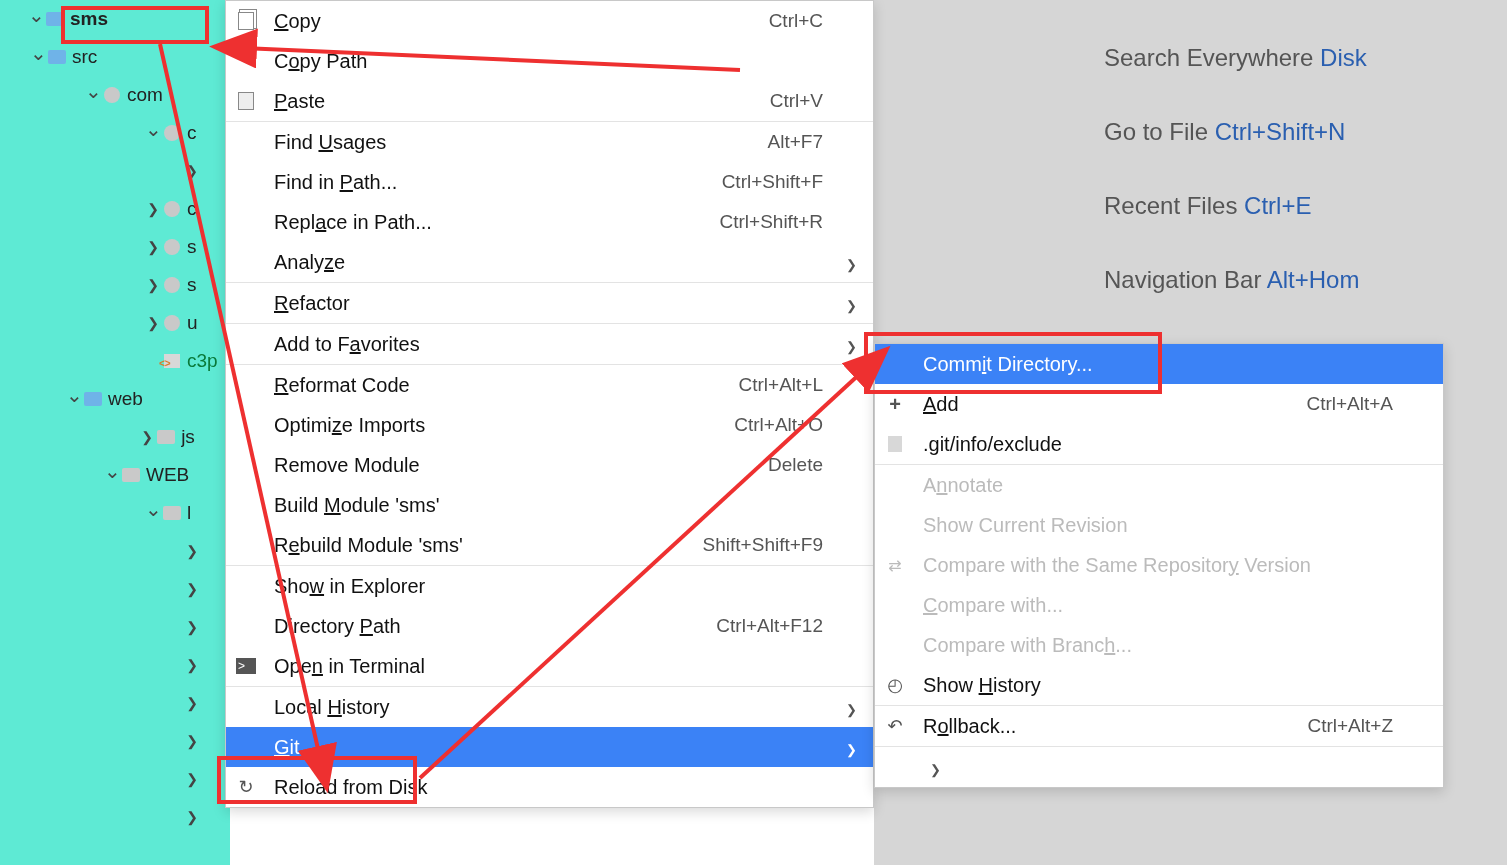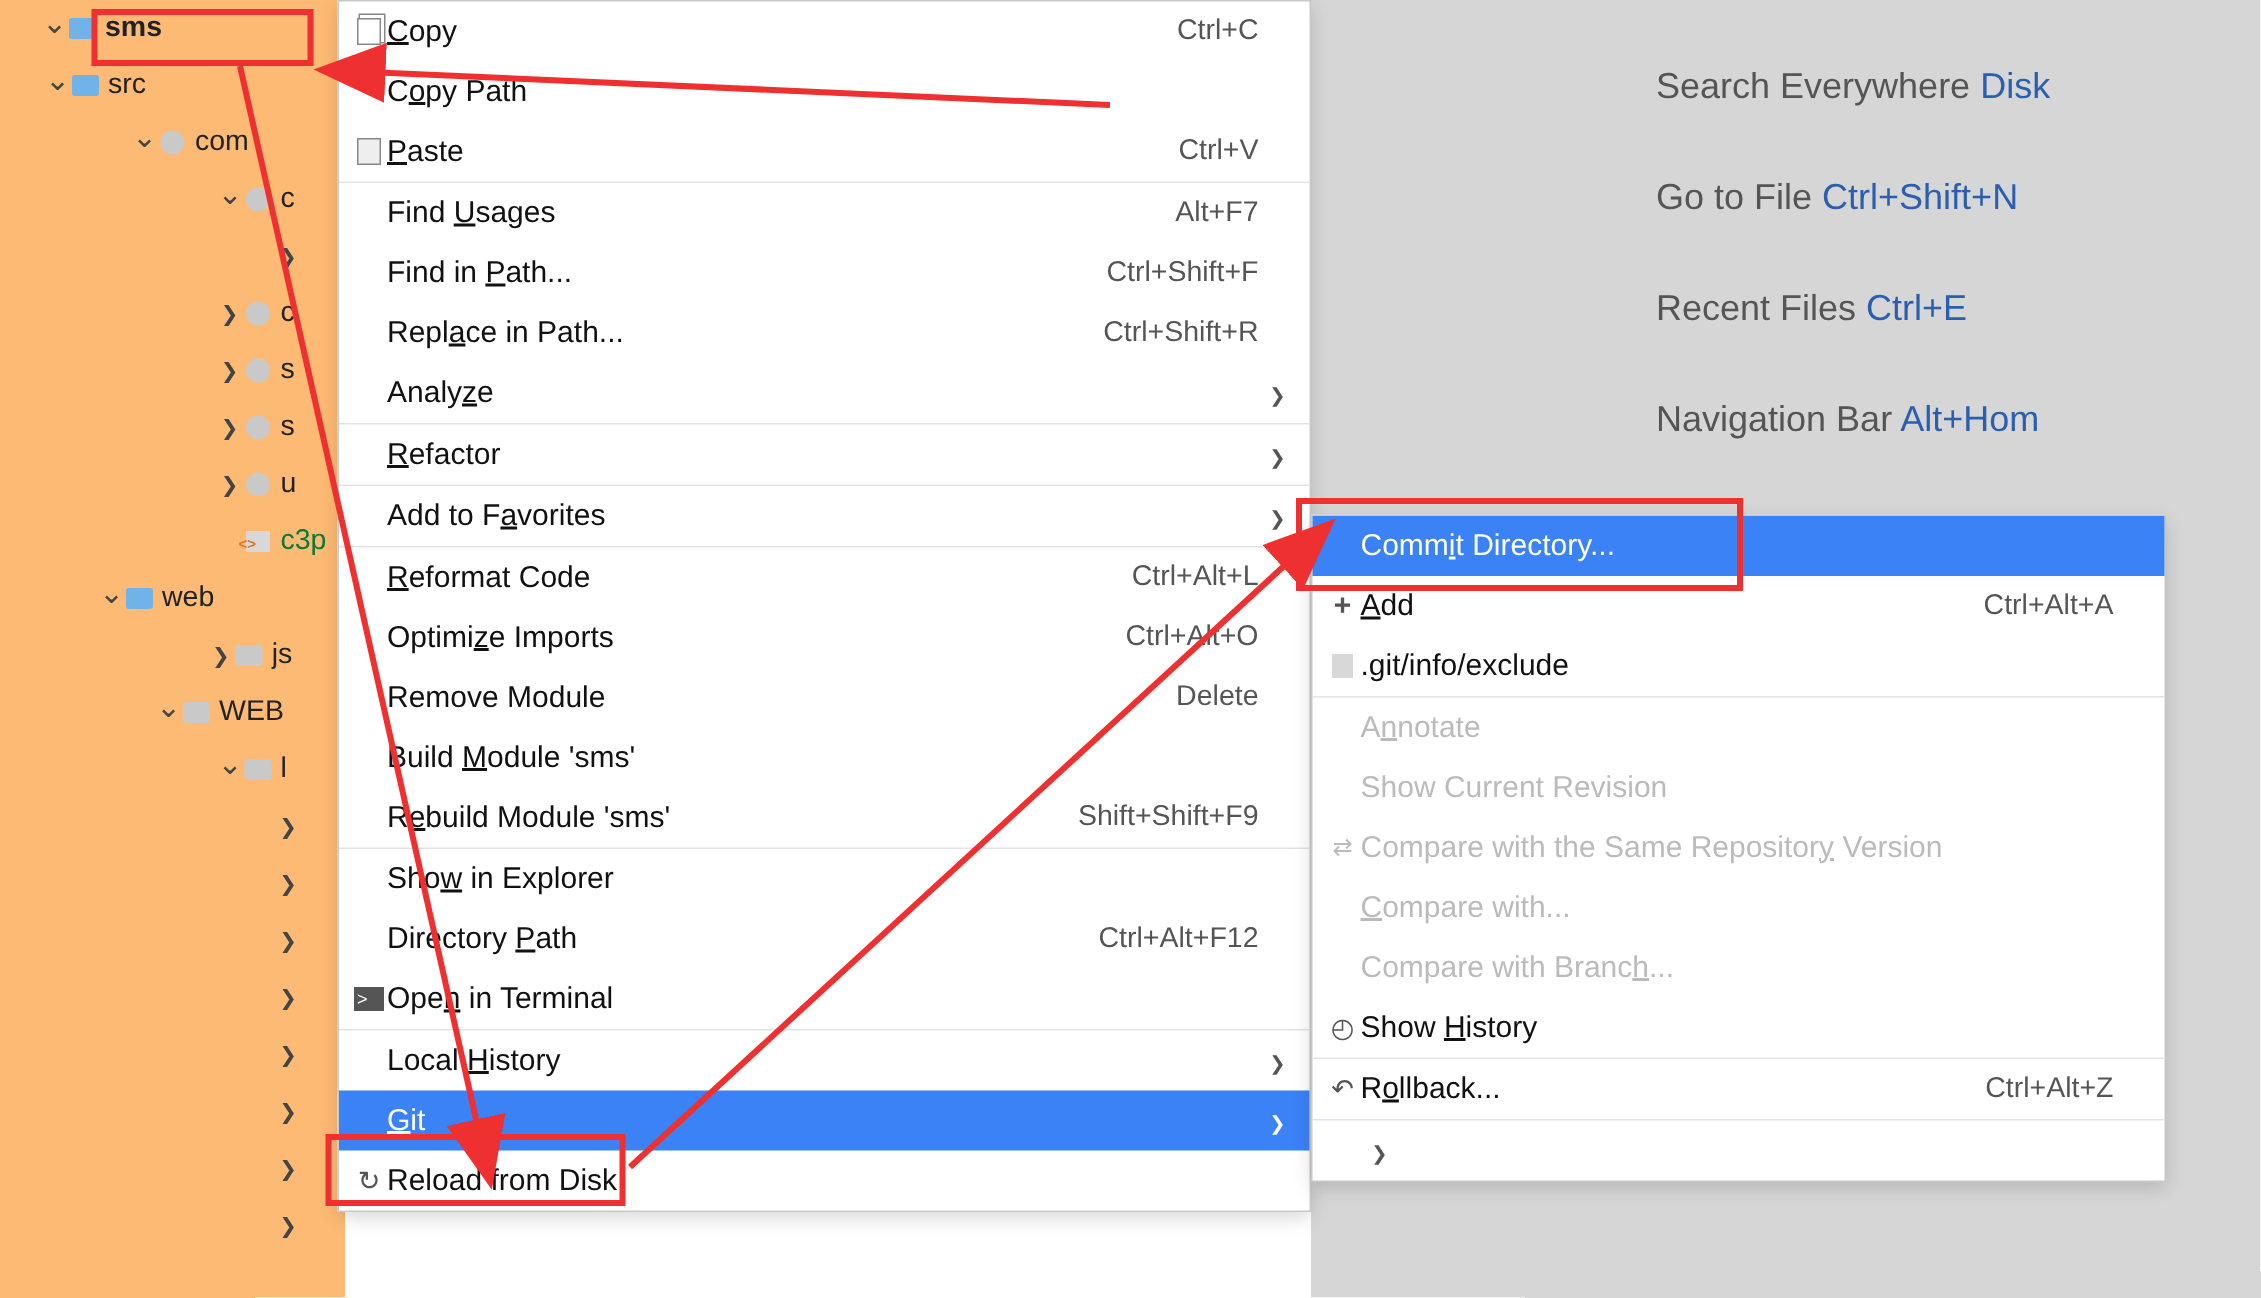--- a/index.html
+++ b/index.html
@@ -1,38 +1,38 @@
 <!DOCTYPE html>
 <html><head>
 <meta charset="utf-8">
 <style>
 * { box-sizing: border-box; margin: 0; padding: 0; font-family: "Segoe UI", Arial, sans-serif; }
 html, body { width: 1507px; height: 865px; overflow: hidden; background: #fff; }
 body { position: relative; }
 
 
-.tree { position: absolute; left: 0; top: 0; width: 230px; height: 865px; background: #fdba74; font-size: 19px; color: #222; }
+.tree { position: absolute; left: 0; top: 0; width: 230px; height: 865px; background: #5eead4; font-size: 19px; color: #222; }
 .tree-row { display: flex; align-items: center; height: 38px; white-space: nowrap; overflow: hidden; }
 .tree-row .arrow { width: 16px; text-align: center; color: #444; font-size: 14px; display:inline-block; }
 .tree-row .arrow.right::before { content:"❯"; }
 .tree-row .arrow.down::before { content:"⌄"; font-size:20px; position:relative; top:-4px;}
 .tree-row .icon { width: 22px; height: 18px; display:inline-flex; align-items:center; justify-content:center; margin-right:4px;}
 .folder-icon::before { content:""; display:inline-block; width:18px; height:14px; background:#c9c9c9; border-radius:2px; position:relative;}
 .folder-blue::before { background:#6fb3e8; }
 .pkg-icon::before { content:""; display:inline-block; width:16px; height:16px; background:#c9c9c9; border-radius:50%;}
 .file-icon { width:18px; height:16px; display:inline-block; position:relative;}
 .file-icon::before{content:"";display:block;width:16px;height:14px;background:#d8d8d8;}
 .file-icon::after{content:"<>";position:absolute;left:-2px;top:6px;font-size:10px;color:#d97a2a;font-weight:bold;}
 .tree-row .label { overflow:hidden; text-overflow:ellipsis; }
 .tree-row.bold .label { font-weight:700; }
 .tree-row.c3p .label { color:#0a7a3a; }
 
 
 .menu { position:absolute; background:#fff; border:1px solid #c8c8c8; box-shadow:0 4px 12px rgba(0,0,0,.15); font-size:20px; color:#111; }
-.menu .item { display:flex; align-items:center; height:40px; padding:0 16px 0 8px; gap:0; cursor:default;}
+.menu .item { display:flex; align-items:center; height:40px; padding:0 16px 0 8px; gap:16px; cursor:default;}
 .menu .item.disabled { color:#bbb; }
 .menu .item.selected { background:#3b82f6; color:#fff; }
 .menu .item .mi-icon { width:24px; display:inline-flex; align-items:center; justify-content:center; }
 .menu .item .mi-label { flex:1; white-space:nowrap; }
 .menu .item .mi-short { color:#555; font-size:19px; white-space:nowrap; }
 .menu .item .mi-sub { width:18px; text-align:right; color:#555; }
 .menu .item.selected .mi-sub { color:#fff; }
 .menu .item .mi-sub.has::before { content:"❯"; font-size:13px;}
 .menu hr { border:none; border-top:1px solid #e3e3e3; margin:0; }
 .u { text-decoration: underline; }
@@ -82,21 +82,21 @@
     <div class="tree-row bold" style="padding-left: 28px;">
       <span class="arrow down"></span>
       <span class="icon folder-icon folder-blue"></span>
       <span class="label">sms</span>
     </div>
     <div class="tree-row" style="padding-left: 30px;">
       <span class="arrow down"></span>
       <span class="icon folder-icon folder-blue"></span>
       <span class="label">src</span>
     </div>
-    <div class="tree-row" style="padding-left: 88px;">
+    <div class="tree-row" style="padding-left: 64px; margin-left: 21px;">
       <span class="arrow down"></span>
       <span class="icon pkg-icon"></span>
       <span class="label">com</span>
     </div>
     <div class="tree-row" style="padding-left: 145px;">
       <span class="arrow down"></span>
       <span class="icon pkg-icon"></span>
       <span class="label">c</span>
     </div>
     <div class="tree-row" style="padding-left: 184px;">

